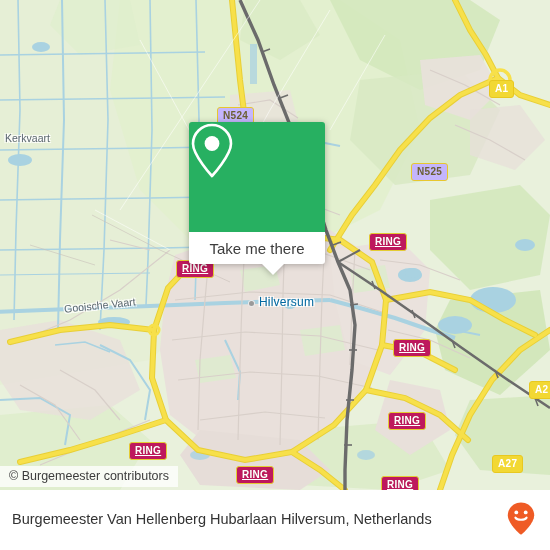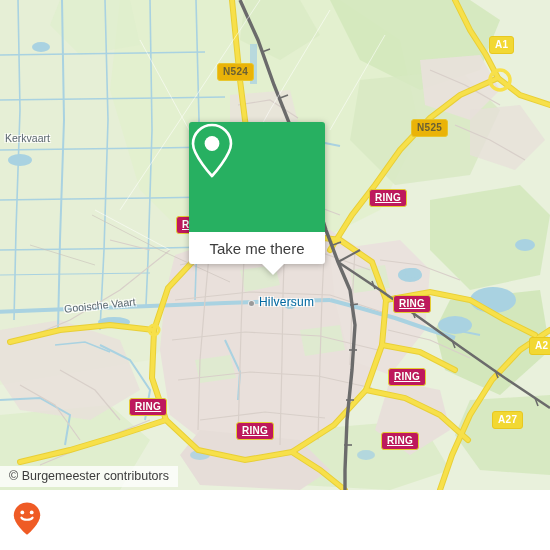--- a/index.html
+++ b/index.html
@@ -23,23 +23,24 @@
   .shield {
     position:absolute;
     font-size:10px;
     font-weight:bold;
     letter-spacing:.3px;
     line-height:1;
     padding:3px 5px 3px 5px;
     border-radius:3px;
     white-space:nowrap;
     z-index:30;
+    margin-top:44px;
   }
   .shield.nroad {
-    background:#eab308;
+    background:#c4b5fd;
     border:1.5px solid #e8c72e;
     color:#6b6033;
   }
   .shield.ring {
     background:#be185d;
     border:1.5px solid #e4cc33;
     color:#ffffff;
     text-shadow:0 0 1px rgba(120,105,40,.35);
     text-decoration:underline;
   }
@@ -345,20 +346,21 @@
         </span>
       </div>
       <div class="pop-foot">Take me there</div>
       <div class="pop-tail"></div>
     </div>
 
     <div id="attribution">© Burgemeester contributors</div>
   </div>
 
   <div id="footer">
+    <div id="footer-title">Burgemeester Van Hellenberg Hubarlaan Hilversum, Netherlands</div>
     <div id="brand">
       <span>
         <svg width="30" height="34" viewBox="0 0 30 34">
           <path d="M15 1.5 C7.6 1.5 1.8 7.2 1.8 14.3 C1.8 22.3 12.2 31.6 14.3 33.3 C14.7 33.6 15.3 33.6 15.7 33.3 C17.8 31.6 28.2 22.3 28.2 14.3 C28.2 7.2 22.4 1.5 15 1.5 Z" fill="#ef5b25"></path>
           <circle cx="10.3" cy="11.4" r="1.9" fill="#ffffff"></circle>
           <circle cx="19.7" cy="11.4" r="1.9" fill="#ffffff"></circle>
           <path d="M9.4 16.6 C11.2 19.4 18.8 19.4 20.6 16.6" stroke="#ffffff" stroke-width="2.1" fill="none" stroke-linecap="round"></path>
         </svg>
       </span>
     </div>

